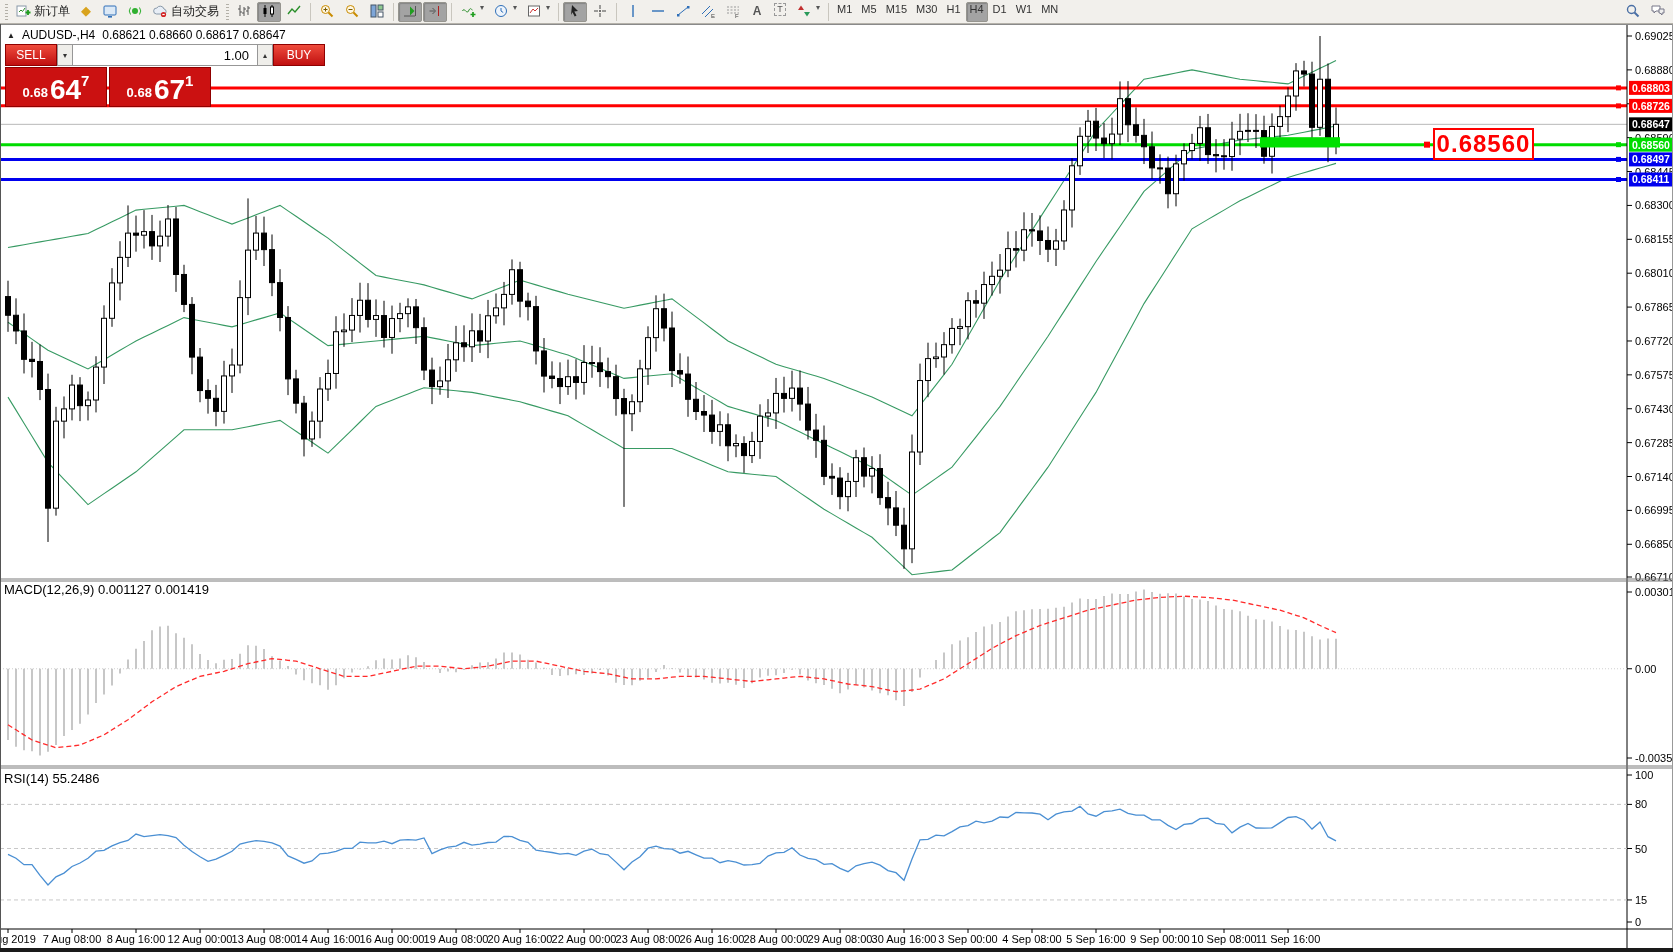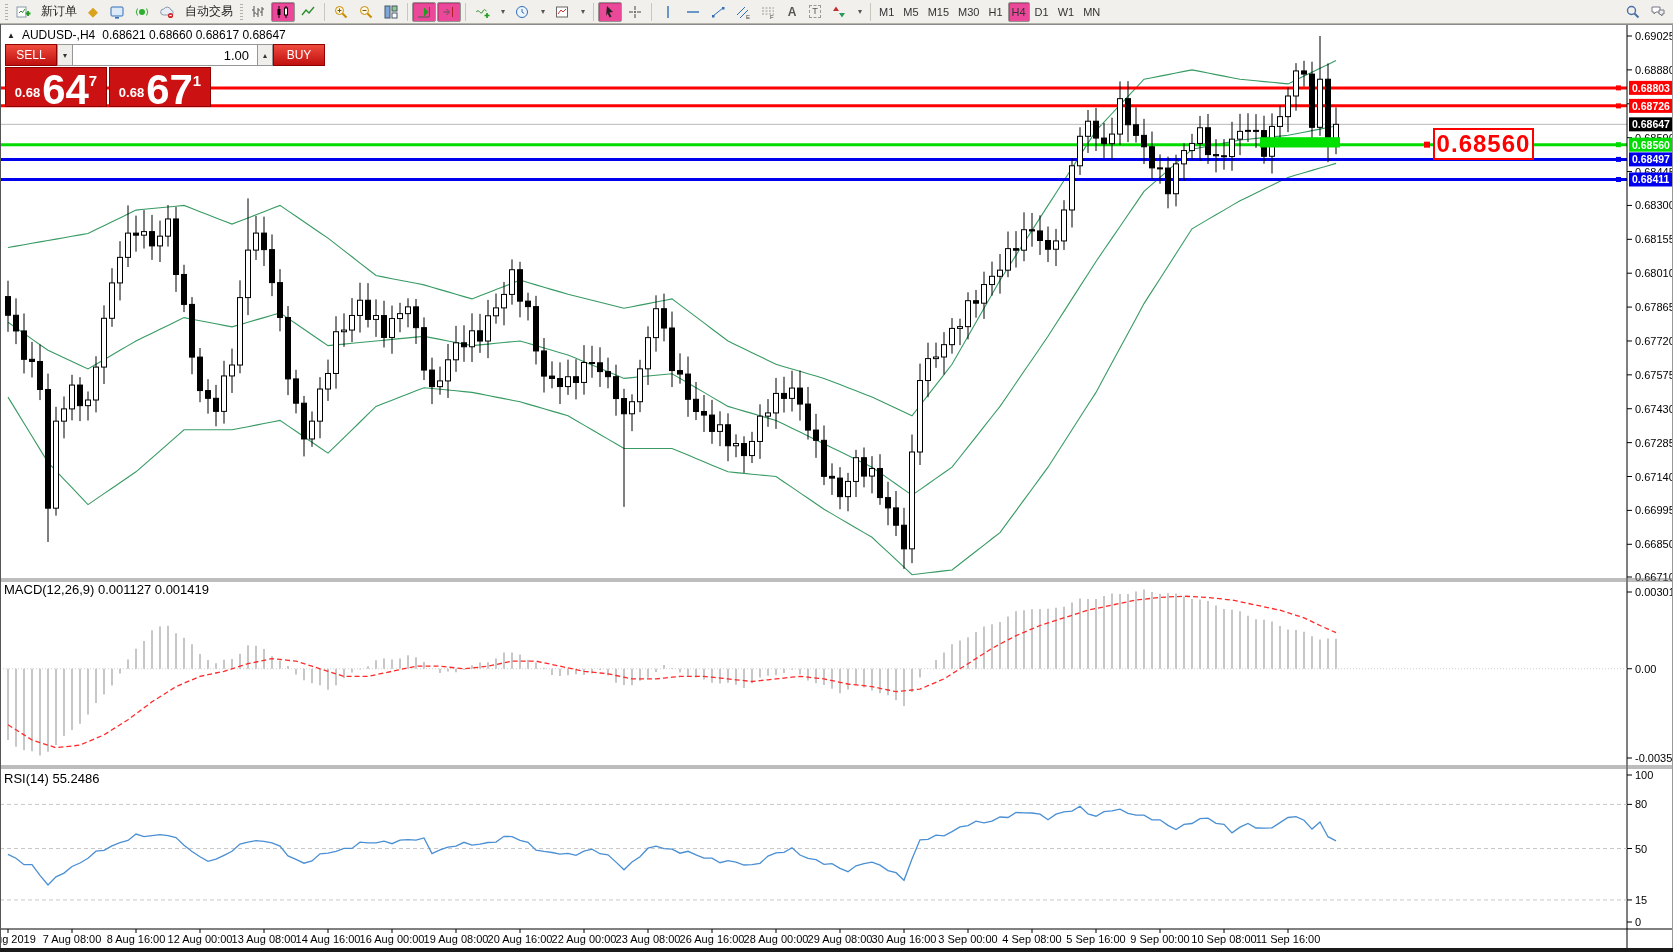--- a/index.html
+++ b/index.html
@@ -1,22 +1,22 @@
 <!DOCTYPE html>
 <html><head>
 <meta charset="utf-8">
 <style>
   html,body{margin:0;padding:0;background:#fff;width:1673px;height:952px;overflow:hidden;
     font-family:"Liberation Sans","DejaVu Sans",sans-serif;}
   
   .toolbar{height:24px;background:#f2f0ec;border-bottom:1px solid #b5b2aa;display:flex;
     align-items:center;padding:0 3px;gap:1px;box-sizing:border-box;}
-  .tb{height:20px;min-width:22px;display:inline-flex;align-items:center;justify-content:center;
-    border:1px solid transparent;border-radius:2px;font-size:11px;color:#333;gap:10px;padding:0 3px;box-sizing:border-box;}
-  .tb.active{border:1px solid #96958f;background:#ec4899;box-shadow:inset 1px 1px 1px rgba(0,0,0,.18);}
+  .tb{height:20px;min-width:22px;display:inline-flex;align-items:flex-start;justify-content:center;
+    border:1px solid transparent;border-radius:2px;font-size:11px;color:#333;gap:3px;padding:0 3px;box-sizing:border-box;}
+  .tb.active{border:1px solid #96958f;background:#a3a3a3;box-shadow:inset 1px 1px 1px rgba(0,0,0,.18);}
   .tb-label{font-size:12px;color:#222;white-space:nowrap;}
   .sep{width:1px;height:18px;background:#c9c6be;margin:0 3px;}
   .grip{width:3px;height:16px;margin:0 2px;background:repeating-linear-gradient(to bottom,#b3b0a8 0 1px,transparent 1px 3px);}
   .spacer{flex:1;}
   .dd{font-size:8px;color:#555;margin-left:1px;}
   .glyph{font-size:13px;line-height:16px;}
   .tb svg{display:block;}
   
   .chart-area{position:relative;width:1673px;height:928px;background:#fff;}
   #cv{position:absolute;left:0;top:0;z-index:1;}
@@ -29,21 +29,21 @@
   .btn-sell,.btn-buy{flex:0 0 52px;background:linear-gradient(#ef4b3c,#c01010);color:#fff;font-size:12px;
     display:flex;align-items:center;justify-content:center;border:1px solid #8f0000;box-sizing:border-box;}
   .spin{flex:0 0 16px;background:#efeeea;border:1px solid #979797;display:flex;align-items:center;justify-content:center;
     font-size:8px;color:#333;box-sizing:border-box;}
   .vol{flex:1;border:1px solid #979797;border-left:none;border-right:none;font-size:13px;text-align:right;
     padding:0 8px 0 0;box-sizing:border-box;font-family:"Liberation Sans",sans-serif;}
   .ocp-row2{display:flex;height:40px;margin-top:1px;gap:2px;}
   .tile{flex:1;background:#cb1111;border:1px solid #8f0000;color:#fff;display:flex;align-items:flex-end;
     justify-content:center;padding:1px 2px 3px 2px;box-sizing:border-box;}
   .tile .sm{font-size:13px;margin:0 2px 3px 0;font-weight:bold;}
-  .tile .bg{font-size:42px;font-weight:bold;line-height:27px;}
+  .tile .bg{font-size:28px;font-weight:bold;line-height:27px;}
   .tile .sp{font-size:15px;font-weight:bold;align-self:flex-start;margin-top:3px;}
   
   .price-box{left:1433px;top:104px;width:97px;height:28px;border:2px solid #f00;background:#fff;color:#f00;
     font-size:24px;font-weight:bold;display:flex;align-items:center;justify-content:center;z-index:4;letter-spacing:1px;}
   .cn-note{left:1372px;top:171px;font-size:30px;font-weight:bold;color:#00c400;letter-spacing:3px;z-index:4;
     text-shadow:1.5px 1.5px 0 rgba(130,45,0,.55);white-space:nowrap;}
   .ind-label{font-size:13px;color:#000;white-space:nowrap;}
   .macd-label{left:4px;top:558px;}
   .rsi-label{left:4px;top:747px;}
 </style>

